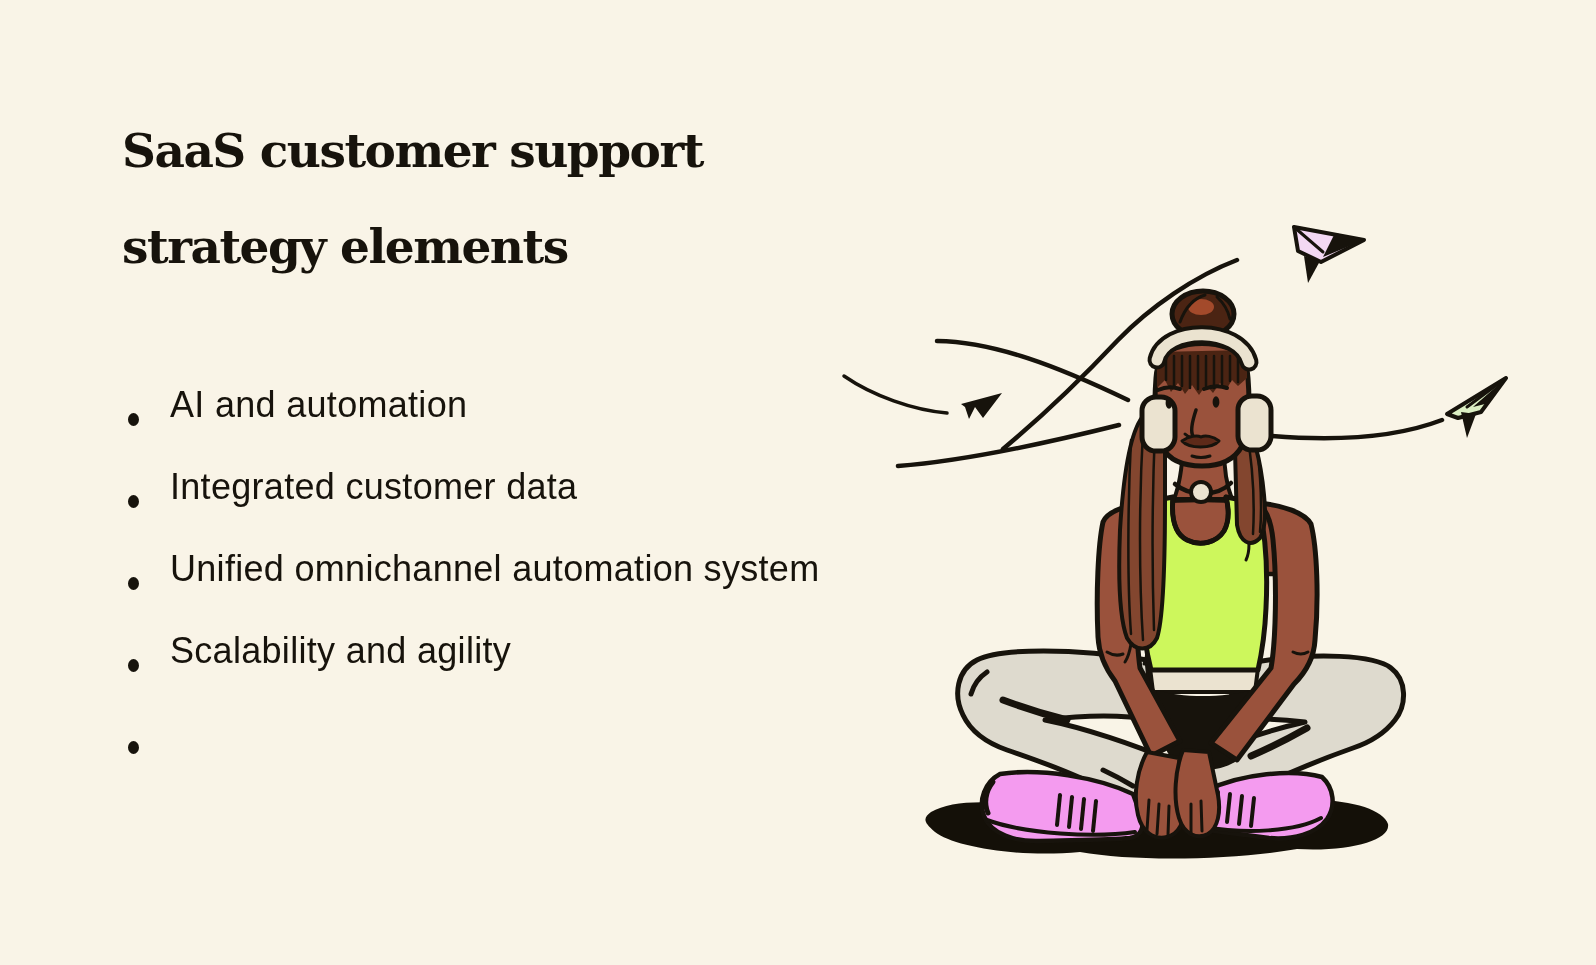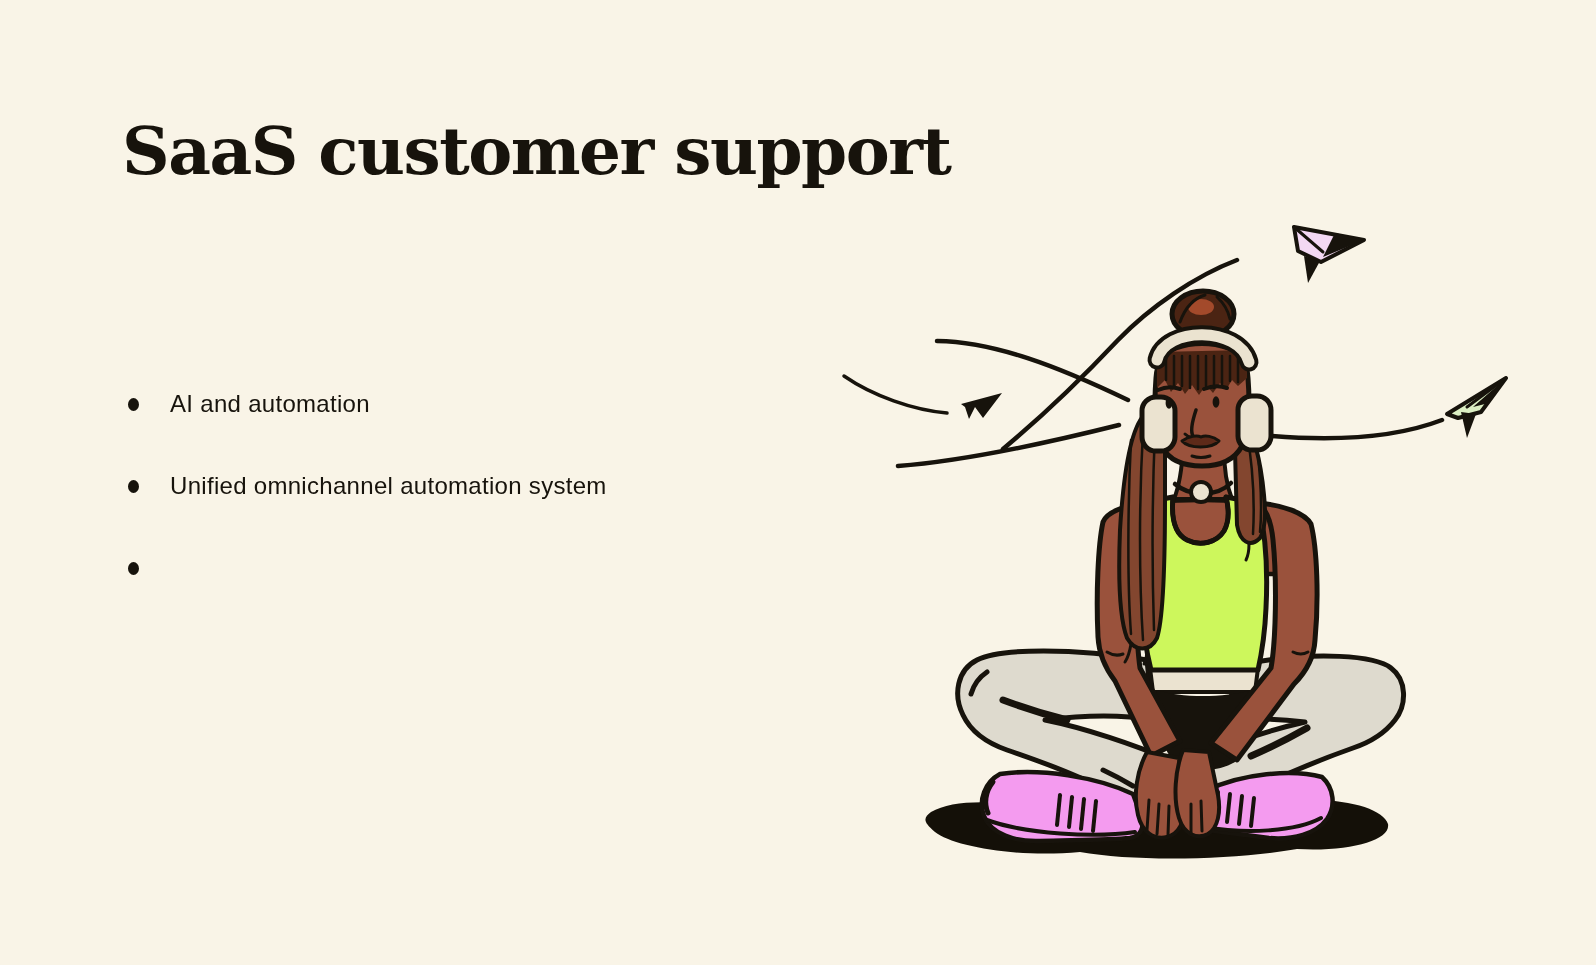--- a/index.html
+++ b/index.html
@@ -11,59 +11,68 @@
   *{margin:0;padding:0;box-sizing:border-box;}
   html,body{width:1596px;height:965px;}
   body{font-family:"Liberation Sans",sans-serif;}
   .canvas{
     position:relative;width:1596px;height:965px;overflow:hidden;
     background:var(--background);
   }
   .title{
     position:absolute;left:122px;top:103px;width:980px;
     font-family:"DejaVu Serif",serif;font-weight:700;
-    font-size:66px;line-height:96px;letter-spacing:-1.5px;
+    font-size:47px;line-height:96px;letter-spacing:-1.5px;
     color:var(--ink);
   }
   .bullet-list{
     position:absolute;left:128px;top:382px;list-style:none;
     display:flex;flex-direction:column;row-gap:38px;
   }
   .bullet-list li{
-    display:flex;align-items:center;height:44px;
-    font-size:24px;letter-spacing:0.3px;color:var(--ink);
+    display:flex;align-items:flex-end;height:44px;
+    font-size:36px;letter-spacing:0.3px;color:var(--ink);
   }
   .bullet-dot{
     width:11px;height:13px;border-radius:50%;
     background:var(--ink);margin-right:31px;flex:0 0 auto;
   }
   .illustration{
     position:absolute;left:835px;top:200px;width:700px;height:665px;
   }
   .illustration svg{display:block;width:700px;height:665px;}
   .ln{fill:none;stroke:var(--ink);stroke-width:4.5;stroke-linecap:round;}
   .ol{stroke:var(--ink);stroke-linejoin:round;stroke-linecap:round;}
 </style>
 </head>
 <body>
 
 <div class="canvas">
 
   <h1 class="title">
     <div>SaaS customer support</div>
+    <div>strategy elements</div>
   </h1>
 
   <ul class="bullet-list">
     <li>
       <span class="bullet-dot"></span>
       <span>AI and automation</span>
     </li>
     <li>
       <span class="bullet-dot"></span>
+      <span>Integrated customer data</span>
+    </li>
+    <li>
+      <span class="bullet-dot"></span>
       <span>Unified omnichannel automation system</span>
+    </li>
+    <li>
+      <span class="bullet-dot"></span>
+      <span>Scalability and agility</span>
     </li>
     <li>
       <span class="bullet-dot"></span>
     </li>
   </ul>
 
   <figure class="illustration">
     <svg viewBox="0 0 700 665">
 
       <g>

